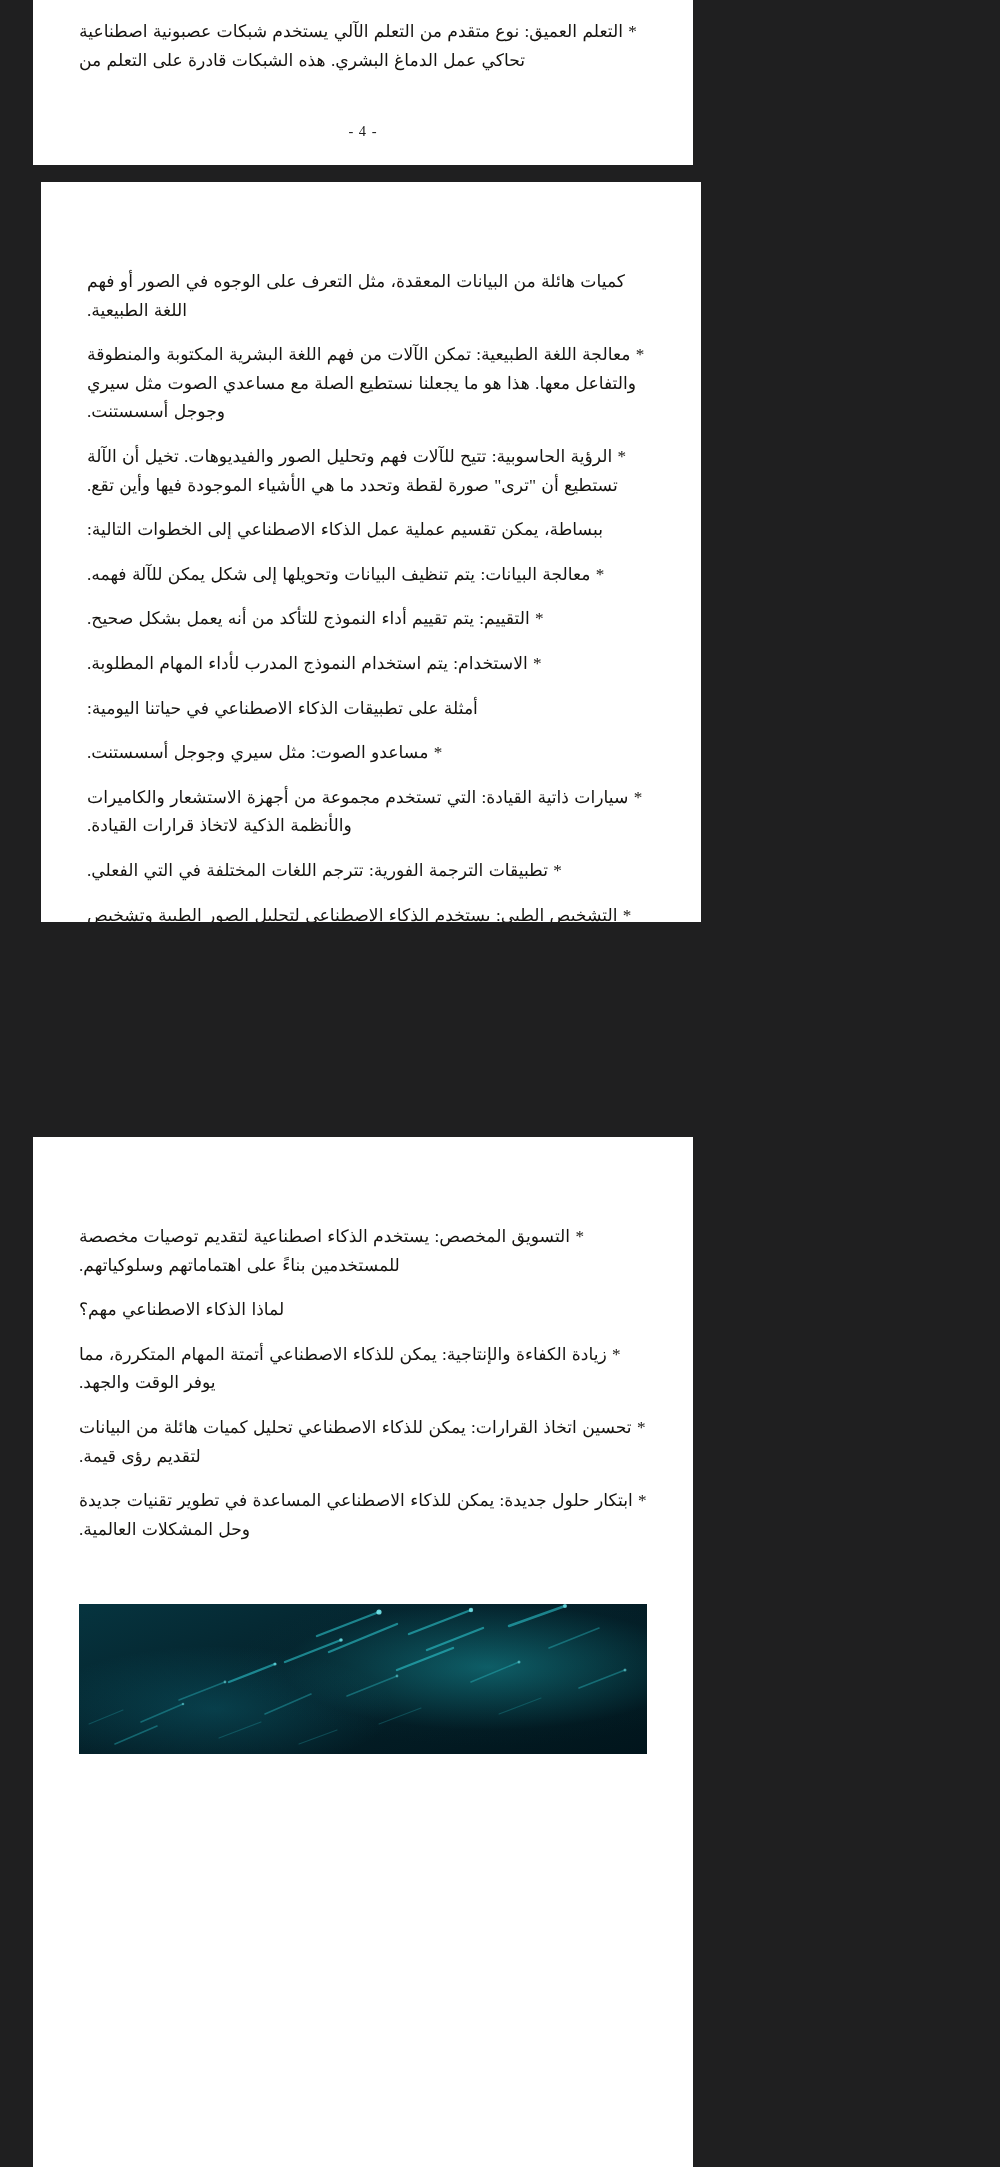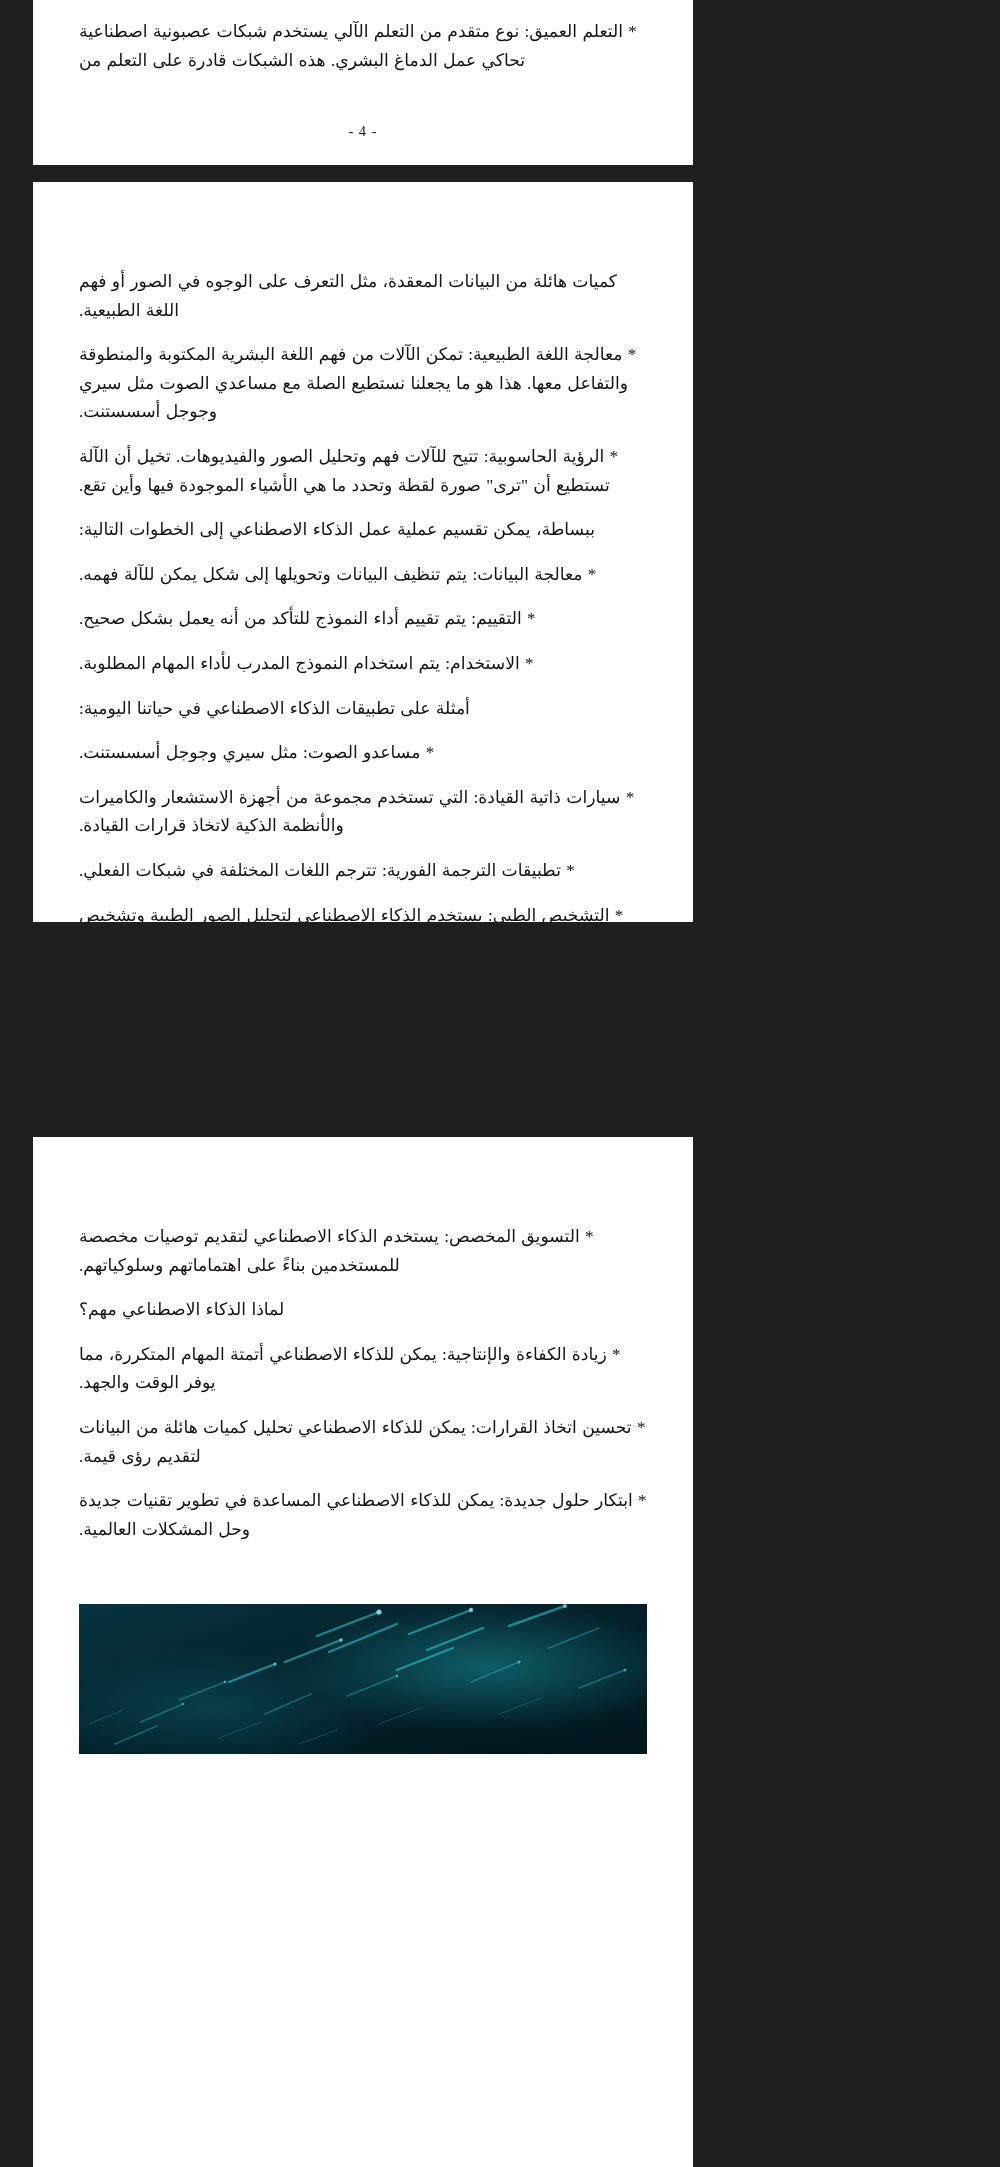--- a/index.html
+++ b/index.html
@@ -84,41 +84,41 @@
 
 <div class="viewer">
 
   <div class="page" style="top:0px; height:165px;">
     <div class="page-inner" style="padding-top:18px;">
       <p class="para">* التعلم العميق:  نوع متقدم من التعلم الآلي يستخدم شبكات عصبونية اصطناعية تحاكي عمل الدماغ البشري. هذه الشبكات قادرة على التعلم من</p>
       <div class="pagenum" style="margin-top:48px;">- 4 -</div>
     </div>
   </div>
 
-  <div class="page" style="top:182px; height:740px;">
+  <div class="page" style="top:182px; height:740px;margin-left:8px;">
     <div class="page-inner" style="padding-top:86px;">
       <p class="para">كميات هائلة من البيانات المعقدة، مثل التعرف على الوجوه في الصور أو فهم اللغة الطبيعية.</p>
       <p class="para">* معالجة اللغة الطبيعية:  تمكن الآلات من فهم اللغة البشرية المكتوبة والمنطوقة والتفاعل معها. هذا هو ما يجعلنا نستطيع الصلة مع مساعدي الصوت مثل سيري وجوجل أسسستنت.</p>
       <p class="para">* الرؤية الحاسوبية:  تتيح للآلات فهم وتحليل الصور والفيديوهات. تخيل أن الآلة تستطيع أن "ترى" صورة لقطة وتحدد ما هي الأشياء الموجودة فيها وأين تقع.</p>
       <p class="para">ببساطة، يمكن تقسيم عملية عمل الذكاء الاصطناعي إلى الخطوات التالية:</p>
       <p class="para">* معالجة البيانات: يتم تنظيف البيانات وتحويلها إلى شكل يمكن للآلة فهمه.</p>
       <p class="para">* التقييم: يتم تقييم أداء النموذج للتأكد من أنه يعمل بشكل صحيح.</p>
       <p class="para">* الاستخدام: يتم استخدام النموذج المدرب لأداء المهام المطلوبة.</p>
       <p class="para">أمثلة على تطبيقات الذكاء الاصطناعي في حياتنا اليومية:</p>
       <p class="para">* مساعدو الصوت: مثل سيري وجوجل أسسستنت.</p>
       <p class="para">* سيارات ذاتية القيادة: التي تستخدم مجموعة من أجهزة الاستشعار والكاميرات والأنظمة الذكية لاتخاذ قرارات القيادة.</p>
-      <p class="para">* تطبيقات الترجمة الفورية: تترجم اللغات المختلفة في شبكات الفعلي.</p>
+      <p class="para">* تطبيقات الترجمة الفورية: تترجم اللغات المختلفة في التي الفعلي.</p>
       <p class="para">* التشخيص الطبي: يستخدم الذكاء الاصطناعي لتحليل الصور الطبية وتشخيص الأمراض.</p>
 
     </div>
   </div>
 
   <div class="page" style="top:1137px; height:1030px;">
     <div class="page-inner" style="padding-top:86px;">
-      <p class="para">* التسويق المخصص: يستخدم الذكاء الاصطناعي لتقديم توصيات مخصصة للمستخدمين بناءً على اهتماماتهم وسلوكياتهم.</p>
+      <p class="para">* التسويق المخصص: يستخدم الذكاء اصطناعية لتقديم توصيات مخصصة للمستخدمين بناءً على اهتماماتهم وسلوكياتهم.</p>
       <p class="para">لماذا الذكاء الاصطناعي مهم؟</p>
       <p class="para">* زيادة الكفاءة والإنتاجية: يمكن للذكاء الاصطناعي أتمتة المهام المتكررة، مما يوفر الوقت والجهد.</p>
       <p class="para">* تحسين اتخاذ القرارات: يمكن للذكاء الاصطناعي تحليل كميات هائلة من البيانات لتقديم رؤى قيمة.</p>
       <p class="para">* ابتكار حلول جديدة: يمكن للذكاء الاصطناعي المساعدة في تطوير تقنيات جديدة وحل المشكلات العالمية.</p>
     </div>
 
     <div class="page-figure" style="margin-top:60px; margin-right:46px; margin-left:46px; width:calc(100% - 92px);">
       <svg viewBox="0 0 568 150" preserveAspectRatio="none" aria-hidden="true">
         <g stroke="#2fd0d8" stroke-linecap="round" fill="none">
           <g opacity="0.55" stroke-width="2.4">

